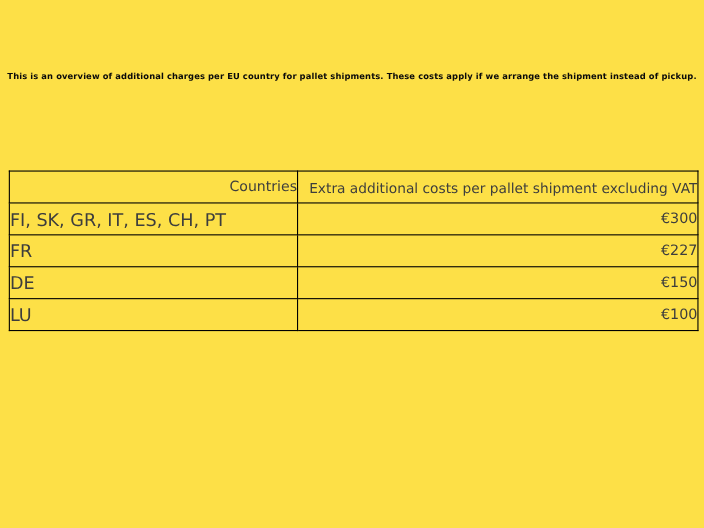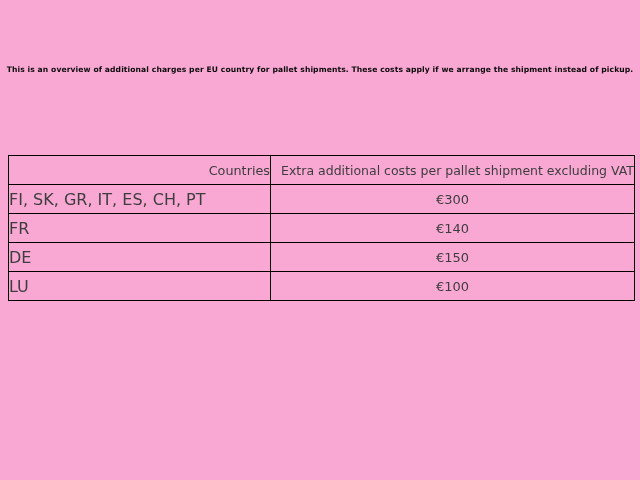--- a/index.html
+++ b/index.html
@@ -5,21 +5,21 @@
   html, body {
     margin: 0;
     padding: 0;
     background: #ffffff;
     font-family: "DejaVu Sans", sans-serif;
   }
   .canvas {
     position: relative;
     width: 640px;
     height: 480px;
-    background: #f9a8d4;
+    background: #fde047;
     overflow: hidden;
   }
   .intro {
     position: absolute;
     top: 65px;
     left: 0;
     width: 640px;
     text-align: center;
     font-size: 7.6px;
     line-height: 10px;
@@ -56,21 +56,21 @@
     text-align: right;
     padding-left: 5px;
     font-size: 12.5px;
   }
   td.cell-countries {
     text-align: left;
     padding-left: 23px;
     font-size: 16px;
   }
   td.cell-cost {
-    text-align: center;
+    text-align: right;
     padding-left: 33px;
     font-size: 13px;
   }
 </style>
 </head>
 <body>
 
 <div class="canvas">
 
   <div class="intro">This is an overview of additional charges per EU country for pallet shipments. These costs apply if we arrange the shipment instead of pickup.</div>
@@ -86,21 +86,21 @@
         <th class="head-costs">Extra additional costs per pallet shipment excluding VAT</th>
       </tr>
     </thead>
     <tbody>
       <tr>
         <td class="cell-countries">FI, SK, GR, IT, ES, CH, PT</td>
         <td class="cell-cost">€300</td>
       </tr>
       <tr>
         <td class="cell-countries">FR</td>
-        <td class="cell-cost">€140</td>
+        <td class="cell-cost">€227</td>
       </tr>
       <tr>
         <td class="cell-countries">DE</td>
         <td class="cell-cost">€150</td>
       </tr>
       <tr>
         <td class="cell-countries">LU</td>
         <td class="cell-cost">€100</td>
       </tr>
     </tbody>

